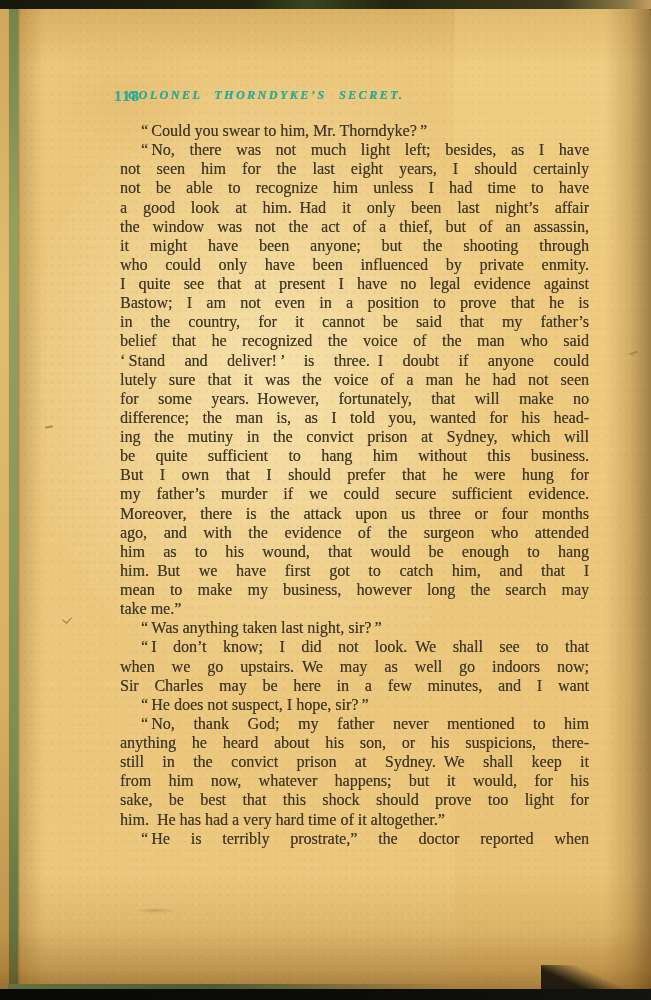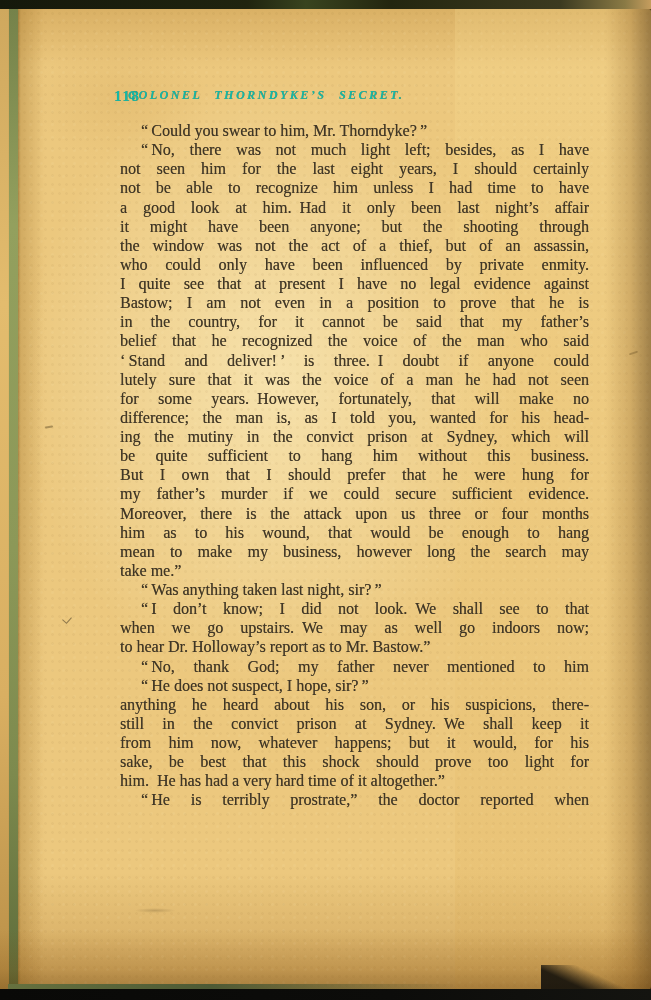--- a/index.html
+++ b/index.html
@@ -168,45 +168,47 @@
     <span class="page-number">118</span>
     <span class="running-title">COLONEL THORNDYKE’S SECRET.</span>
   </div>
 
   <div class="body-lines">
       <div class="line indent">“ Could you swear to him, Mr. Thorndyke? ”</div>
       <div class="line indent just">“ No, there was not much light left; besides, as I have</div>
       <div class="line just">not seen him for the last eight years, I should certainly</div>
       <div class="line just">not be able to recognize him unless I had time to have</div>
       <div class="line just">a good look at him. Had it only been last night’s affair</div>
+      <div class="line just">the window was not the act of a thief, but of an assassin,</div>
       <div class="line just">it might have been anyone; but the shooting through</div>
-      <div class="line just">the window was not the act of a thief, but of an assassin,</div>
       <div class="line just">who could only have been influenced by private enmity.</div>
       <div class="line just">I quite see that at present I have no legal evidence against</div>
       <div class="line just">Bastow; I am not even in a position to prove that he is</div>
       <div class="line just">in the country, for it cannot be said that my father’s</div>
       <div class="line just">belief that he recognized the voice of the man who said</div>
       <div class="line just">‘ Stand and deliver! ’ is three. I doubt if anyone could</div>
       <div class="line just">lutely sure that it was the voice of a man he had not seen</div>
       <div class="line just">for some years. However, fortunately, that will make no</div>
       <div class="line just">difference; the man is, as I told you, wanted for his head-</div>
       <div class="line just">ing the mutiny in the convict prison at Sydney, which will</div>
       <div class="line just">be quite sufficient to hang him without this business.</div>
       <div class="line just">But I own that I should prefer that he were hung for</div>
       <div class="line just">my father’s murder if we could secure sufficient evidence.</div>
       <div class="line just">Moreover, there is the attack upon us three or four months</div>
+      <div class="line just">ago, and with the evidence of the surgeon who attended</div>
       <div class="line just">him as to his wound, that would be enough to hang</div>
+      <div class="line just">him. But we have first got to catch him, and that I</div>
       <div class="line just">mean to make my business, however long the search may</div>
       <div class="line">take me.”</div>
       <div class="line indent">“ Was anything taken last night, sir? ”</div>
       <div class="line indent just">“ I don’t know; I did not look. We shall see to that</div>
       <div class="line just">when we go upstairs. We may as well go indoors now;</div>
-      <div class="line">to hear Dr. Holloway’s report as to Mr. Bastow.”</div>
+      <div class="line just">Sir Charles may be here in a few minutes, and I want</div>
+      <div class="line indent">“ He does not suspect, I hope, sir? ”</div>
       <div class="line indent just">“ No, thank God; my father never mentioned to him</div>
-      <div class="line indent">“ He does not suspect, I hope, sir? ”</div>
       <div class="line just">anything he heard about his son, or his suspicions, there-</div>
       <div class="line just">still in the convict prison at Sydney. We shall keep it</div>
       <div class="line just">from him now, whatever happens; but it would, for his</div>
       <div class="line just">sake, be best that this shock should prove too light for</div>
       <div class="line">him. He has had a very hard time of it altogether.”</div>
       <div class="line indent just">“ He is terribly prostrate,” the doctor reported when</div>
     </div>
 
   <div class="mark mark-dash-left"></div>
   <div class="mark mark-check-left"></div>

